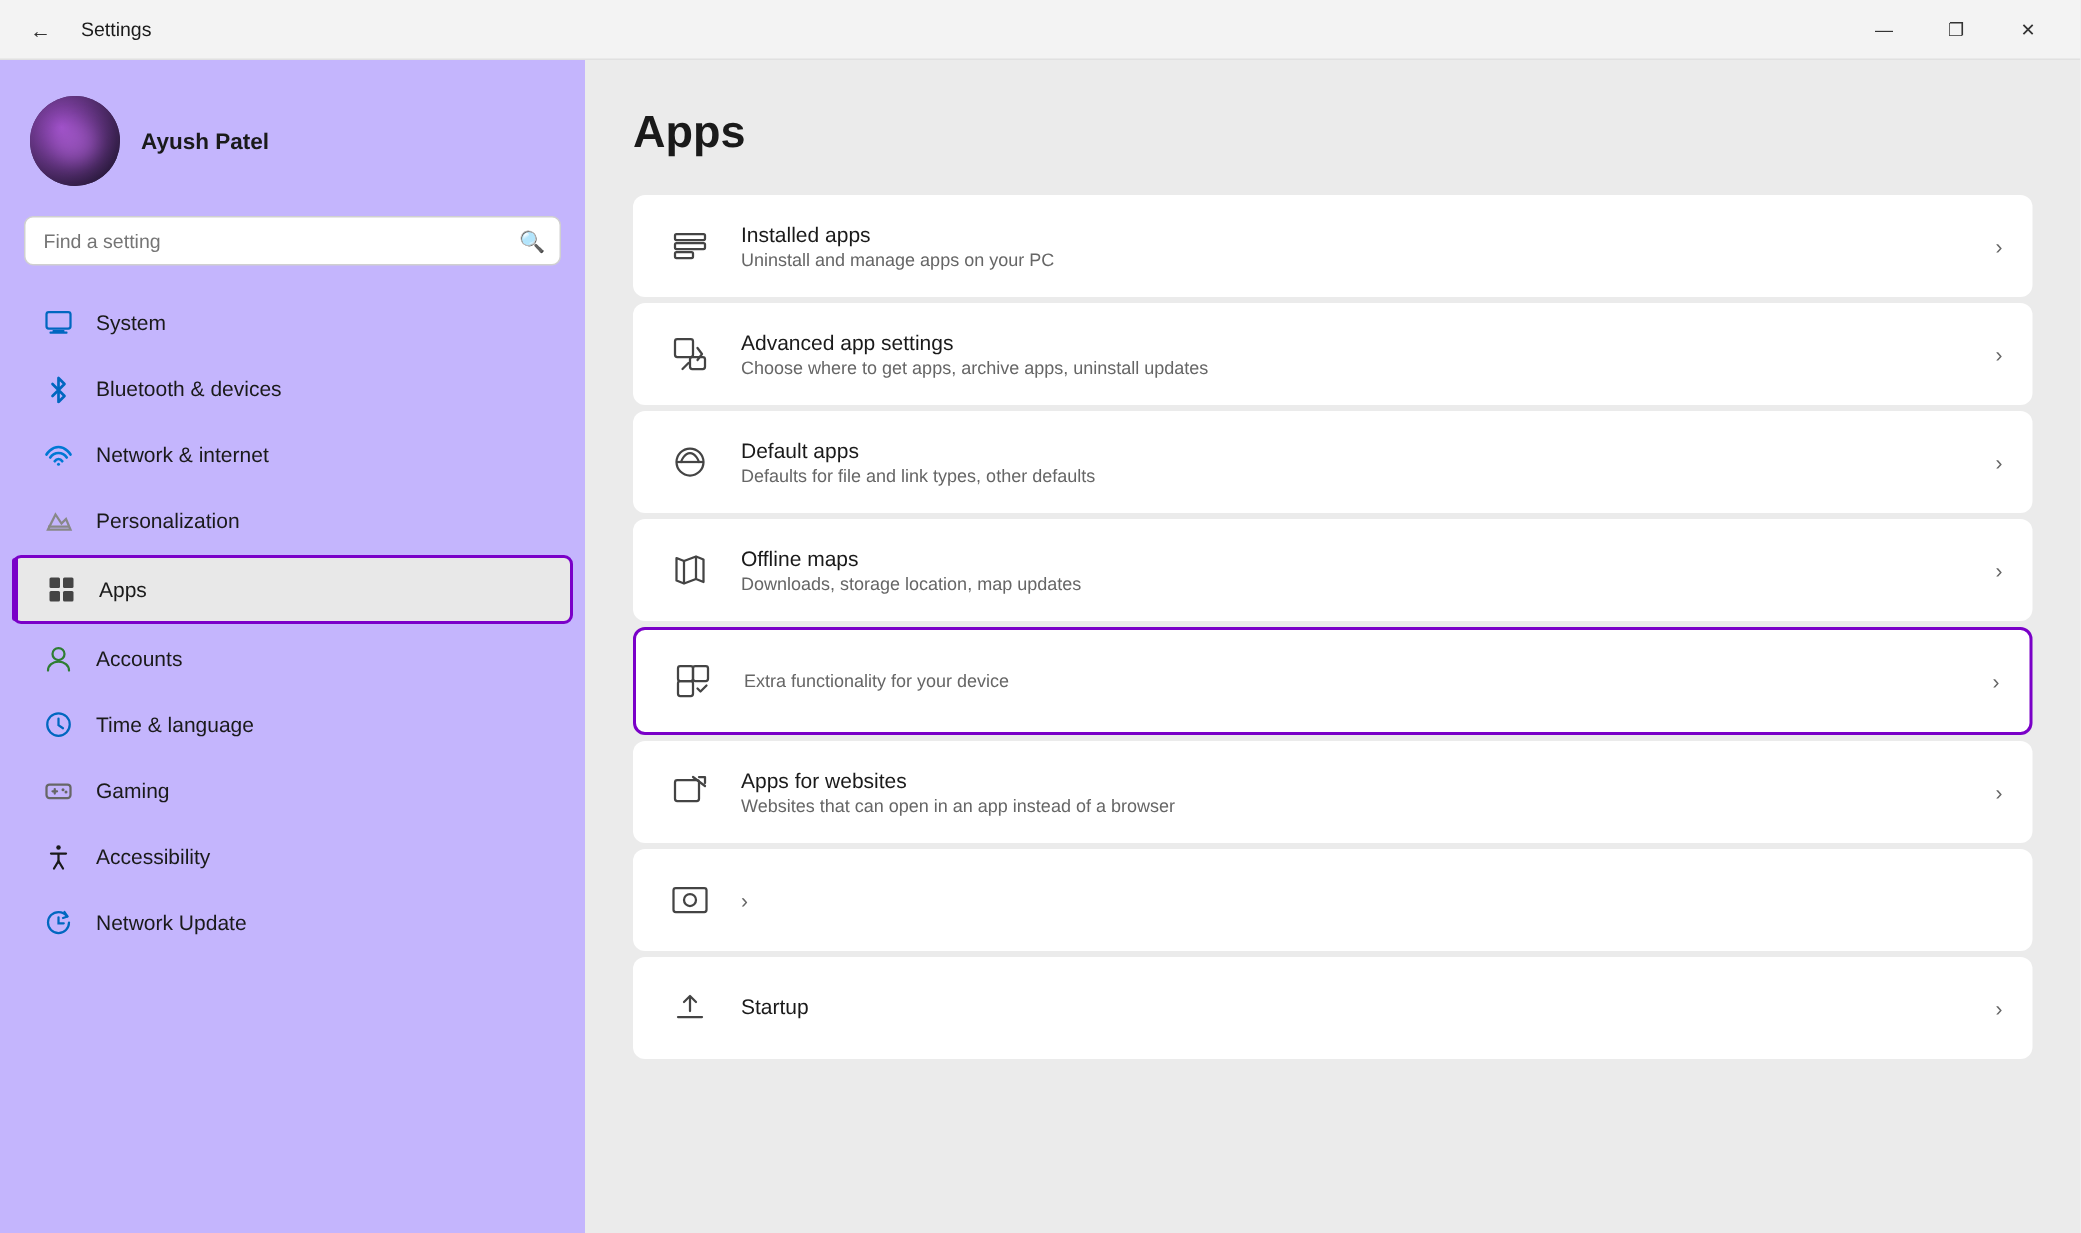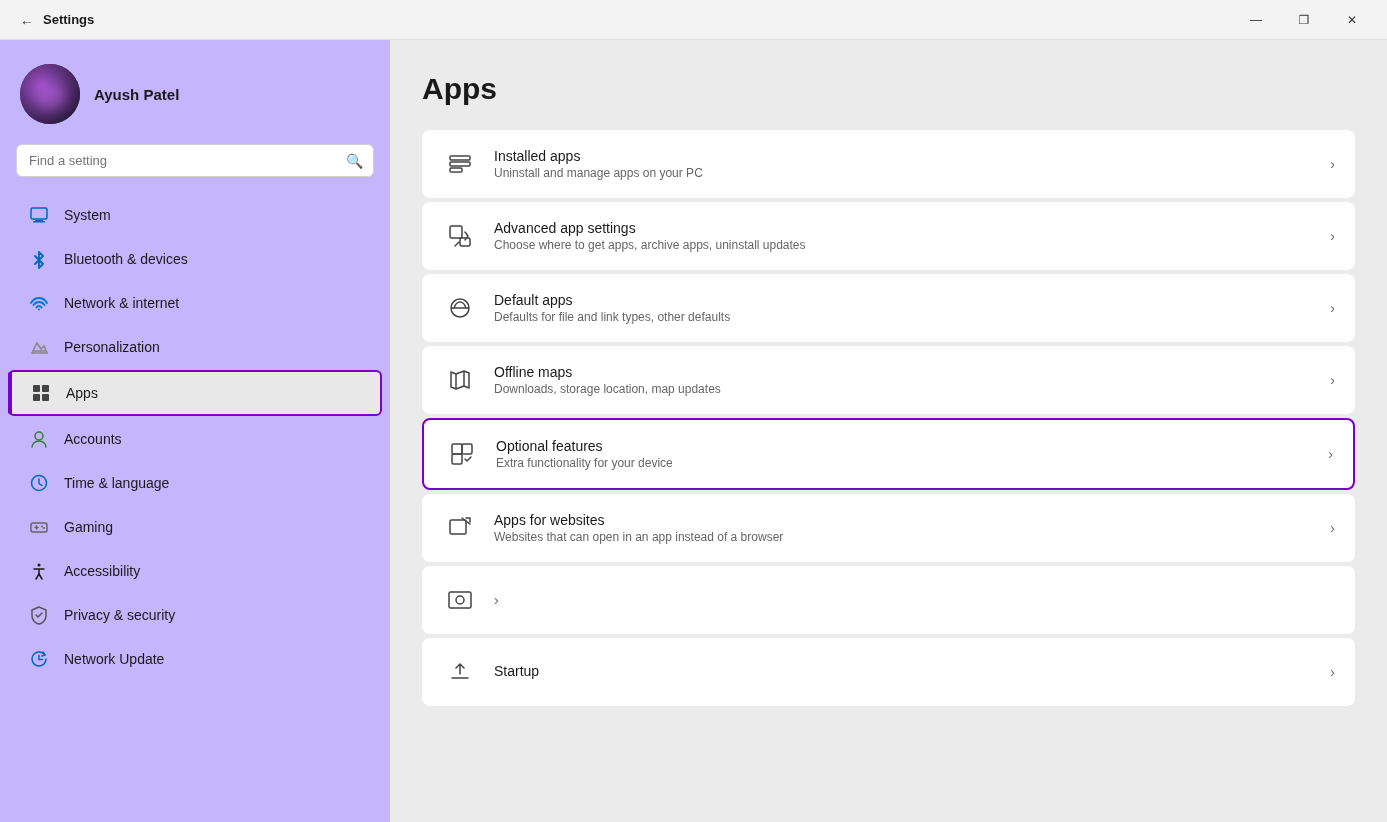--- a/index.html
+++ b/index.html
@@ -23,24 +23,24 @@
     }
     .titlebar-back {
       width: 30px; height: 30px;
       display: flex; align-items: center; justify-content: center;
       border-radius: 4px;
       cursor: pointer;
       font-size: 14px;
       color: #333;
     }
     .titlebar-title {
-      margin-left: 1px;
+      margin-left: 12px;
       font-size: 13px;
       color: #1a1a1a;
-      font-weight: 700;
+      font-weight: 400;
     }
     .titlebar-controls {
       margin-left: auto;
       display: flex;
       align-items: center;
       gap: 2px;
     }
     .titlebar-btn {
       width: 46px; height: 32px;
       display: flex; align-items: center; justify-content: center;
@@ -340,29 +340,20 @@
       <div class="nav-icon">
         <svg width="20" height="20" viewBox="0 0 20 20" fill="none">
           <circle cx="10" cy="4" r="1.5" fill="#1a1a1a"></circle>
           <path d="M5 8H15M10 8V14" stroke="#1a1a1a" stroke-width="1.5" stroke-linecap="round"></path>
           <path d="M10 13L7 18M10 13L13 18" stroke="#1a1a1a" stroke-width="1.5" stroke-linecap="round"></path>
         </svg>
       </div>
       <span class="nav-label">Accessibility</span>
     </div>
 
-    <div class="nav-item">
-      <div class="nav-icon">
-        <svg width="20" height="20" viewBox="0 0 20 20" fill="none">
-          <path d="M10 2L3 5V11C3 14.866 6.134 18.366 10 19C13.866 18.366 17 14.866 17 11V5L10 2Z" stroke="#555" stroke-width="1.5" fill="none"></path>
-          <path d="M7 10L9 12L13 8" stroke="#555" stroke-width="1.5" stroke-linecap="round" stroke-linejoin="round"></path>
-        </svg>
-      </div>
-      <span class="nav-label">Privacy &amp; security</span>
-    </div>
 
     <div class="nav-item">
       <div class="nav-icon">
         <svg width="20" height="20" viewBox="0 0 20 20" fill="none">
           <path d="M17 10C17 13.866 13.866 17 10 17C6.134 17 3 13.866 3 10C3 6.134 6.134 3 10 3C12.387 3 14.5 4.12 15.85 5.85" stroke="#0067c0" stroke-width="1.5" stroke-linecap="round"></path>
           <path d="M14 3L16 6L13 7" stroke="#0067c0" stroke-width="1.5" stroke-linecap="round" stroke-linejoin="round"></path>
           <path d="M10 6.5V10.5H13.5" stroke="#0067c0" stroke-width="1.5" stroke-linecap="round"></path>
         </svg>
       </div>
       <span class="nav-label">Network Update</span>
@@ -438,21 +429,20 @@
       <div class="settings-item highlighted">
         <div class="settings-item-icon">
           <svg width="28" height="28" viewBox="0 0 28 28" fill="none">
             <rect x="4" y="4" width="10" height="10" rx="1.5" stroke="#444" stroke-width="1.5" fill="none"></rect>
             <rect x="14" y="4" width="10" height="10" rx="1.5" stroke="#444" stroke-width="1.5" fill="none"></rect>
             <rect x="4" y="14" width="10" height="10" rx="1.5" stroke="#444" stroke-width="1.5" fill="none"></rect>
             <path d="M17 19L19 21L23 17" stroke="#444" stroke-width="1.5" stroke-linecap="round" stroke-linejoin="round"></path>
           </svg>
         </div>
         <div class="settings-item-text">
-          <div class="settings-item-title">Optional features</div>
           <div class="settings-item-desc">Extra functionality for your device</div>
         </div>
         <span class="chevron">›</span>
       </div>
 
       <div class="settings-item">
         <div class="settings-item-icon">
           <svg width="28" height="28" viewBox="0 0 28 28" fill="none">
             <rect x="4" y="6" width="16" height="14" rx="1.5" stroke="#444" stroke-width="1.5" fill="none"></rect>
             <path d="M16 4L24 10" stroke="#444" stroke-width="1.5" stroke-linecap="round"></path>

